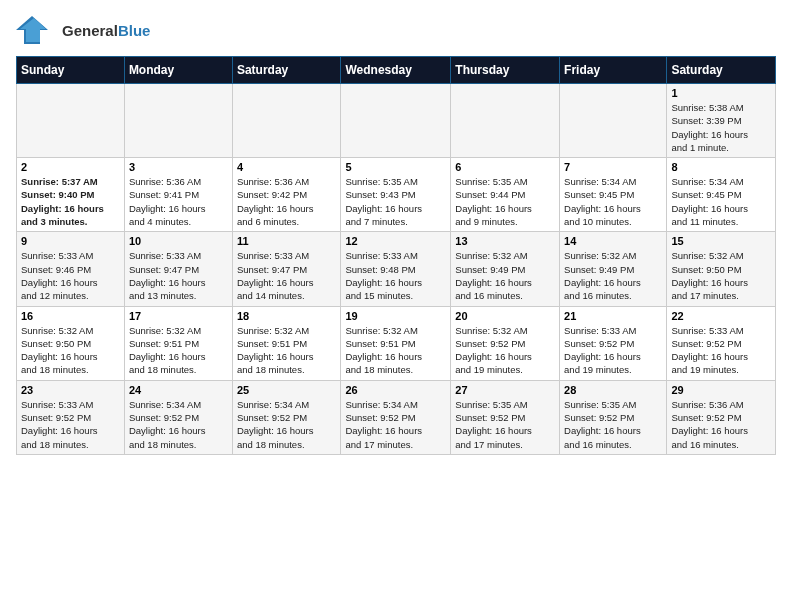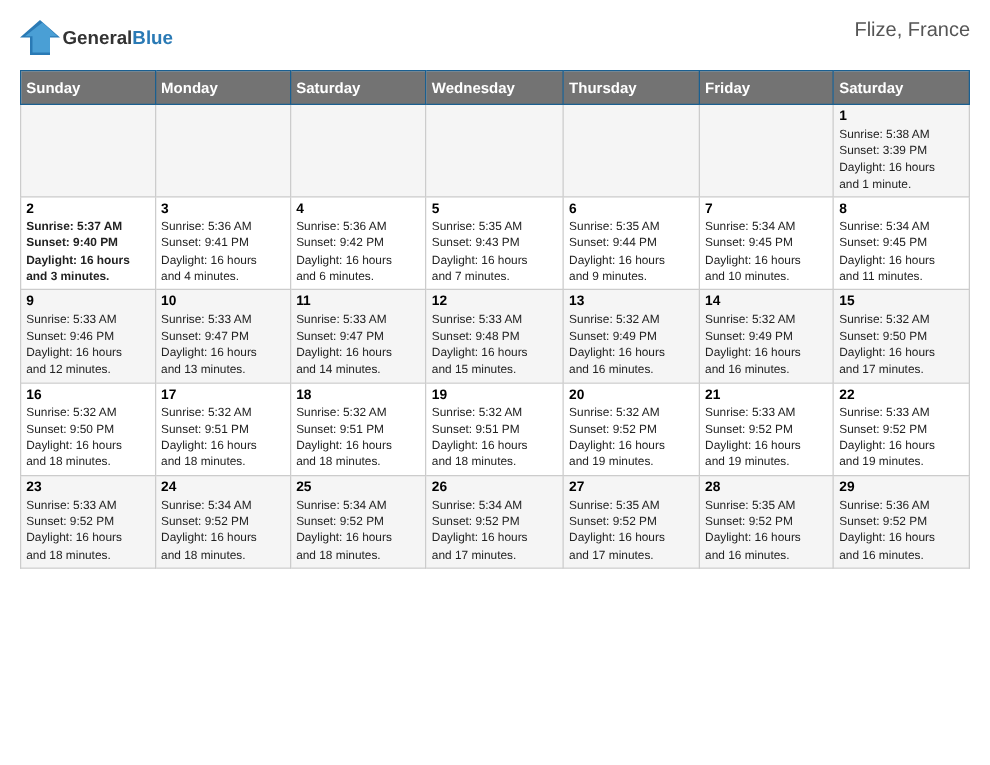--- a/index.html
+++ b/index.html
@@ -12,21 +12,21 @@
     }
     .header-area {
       display: flex;
       justify-content: space-between;
       align-items: flex-start;
       margin-bottom: 12px;
     }
     .logo-area {
       display: flex;
       align-items: center;
-      gap: 2px;
+      gap: 14px;
     }
     .logo-icon {
       width: 32px;
       height: 28px;
     }
     .title-area {
       text-align: right;
     }
     .month-title {
       font-size: 32px;
@@ -36,21 +36,21 @@
     .location-title {
       font-size: 16px;
       color: #555;
     }
     .calendar {
       width: 100%;
       border-collapse: collapse;
       border: 1px solid #ccc;
     }
     .calendar th {
-      background: #737373;
+      background: #0f172a;
       color: #fff;
       font-size: 12px;
       font-weight: bold;
       padding: 6px 4px;
       text-align: left;
       border: 1px solid #1a5f90;
     }
     .calendar td {
       vertical-align: top;
       border: 1px solid #ccc;
@@ -91,21 +91,20 @@
   <div class="logo-area">
     <svg class="logo-icon" viewBox="0 0 32 28" xmlns="http://www.w3.org/2000/svg">
       <polygon points="16,0 32,14 24,14 24,28 8,28 8,14 0,14" fill="#2a7ab5"></polygon>
       <polygon points="18,2 30,13 24,13 24,26 10,26 10,13 4,13" fill="#4a9fd5"></polygon>
     </svg>
     <div>
       <div style="font-size:15px;font-weight:bold;color:#333;">General<span style="color:#2a7ab5;">Blue</span></div>
     </div>
   </div>
   <div class="title-area">
-    <div class="location-title">Flize, France</div>
   </div>
 </div>
 
 <table class="calendar">
   <thead>
     <tr>
     <th>Sunday</th>
         <th>Monday</th>
         <th>Saturday</th>
         <th>Wednesday</th>

